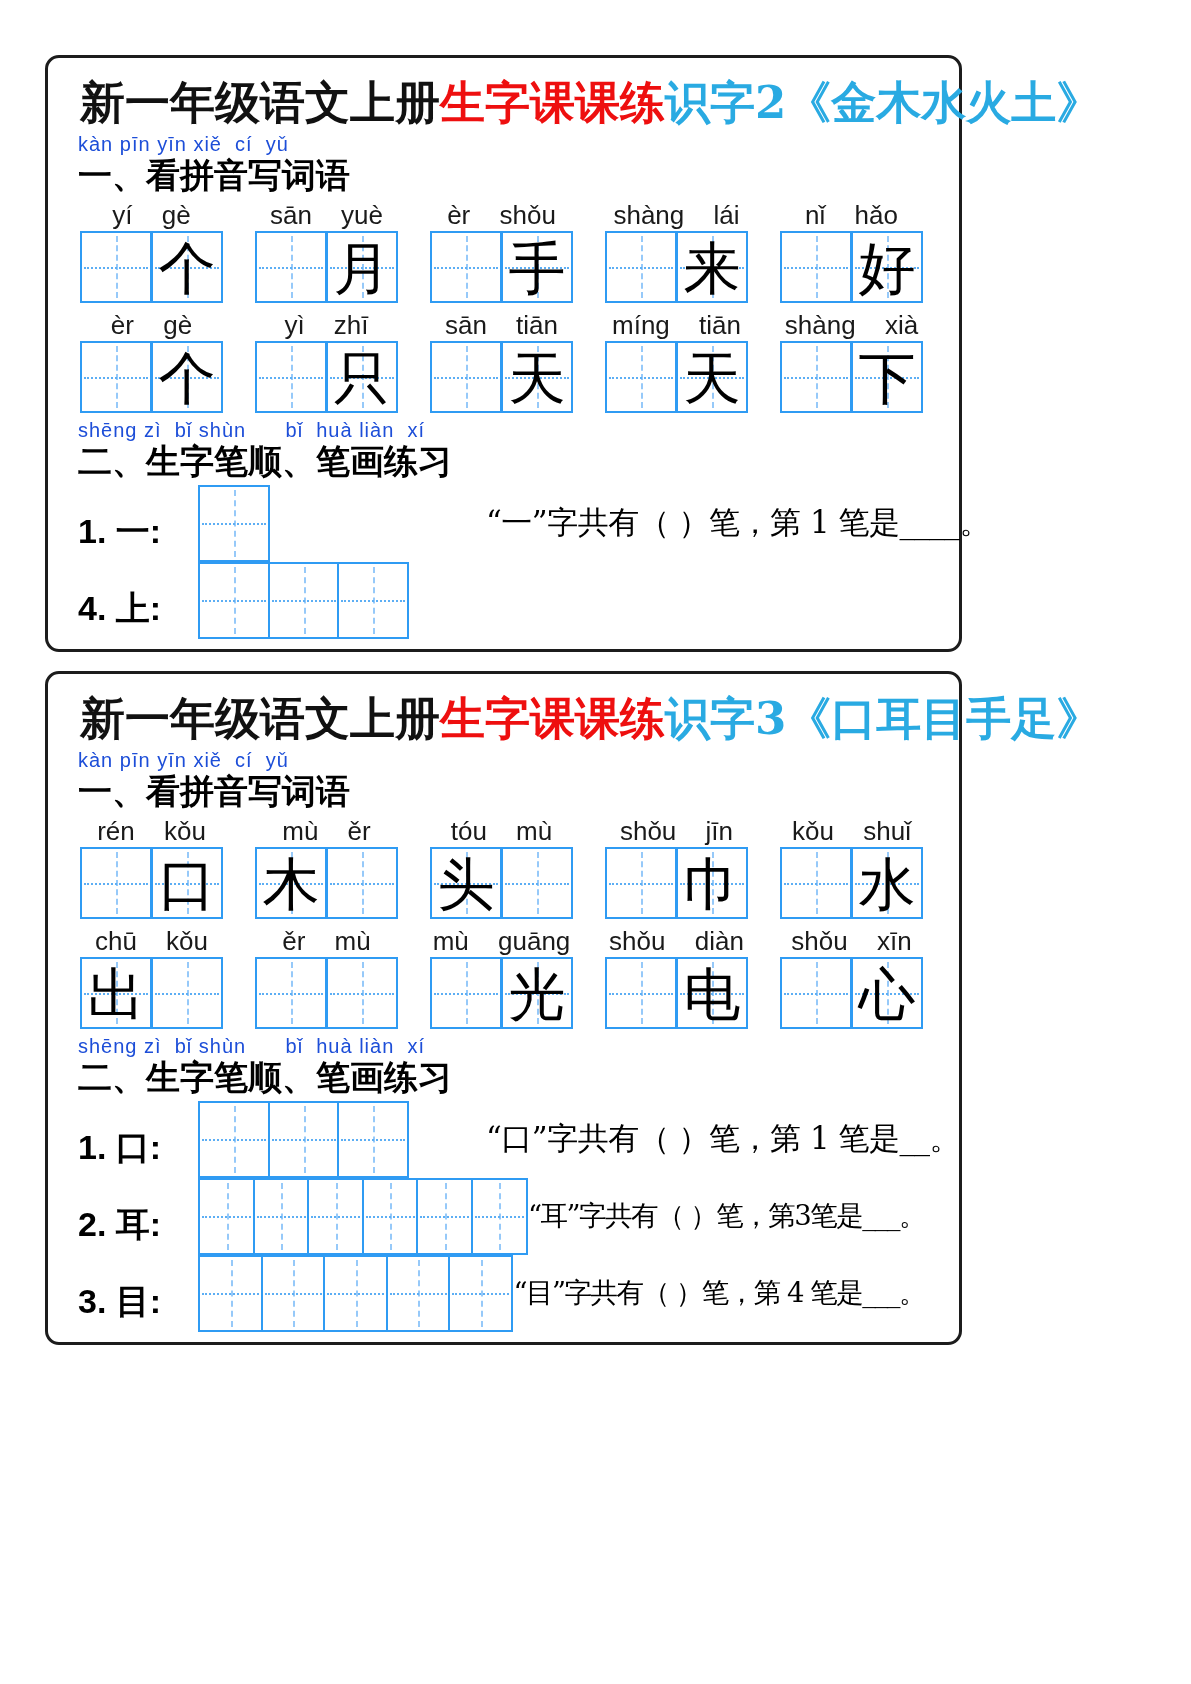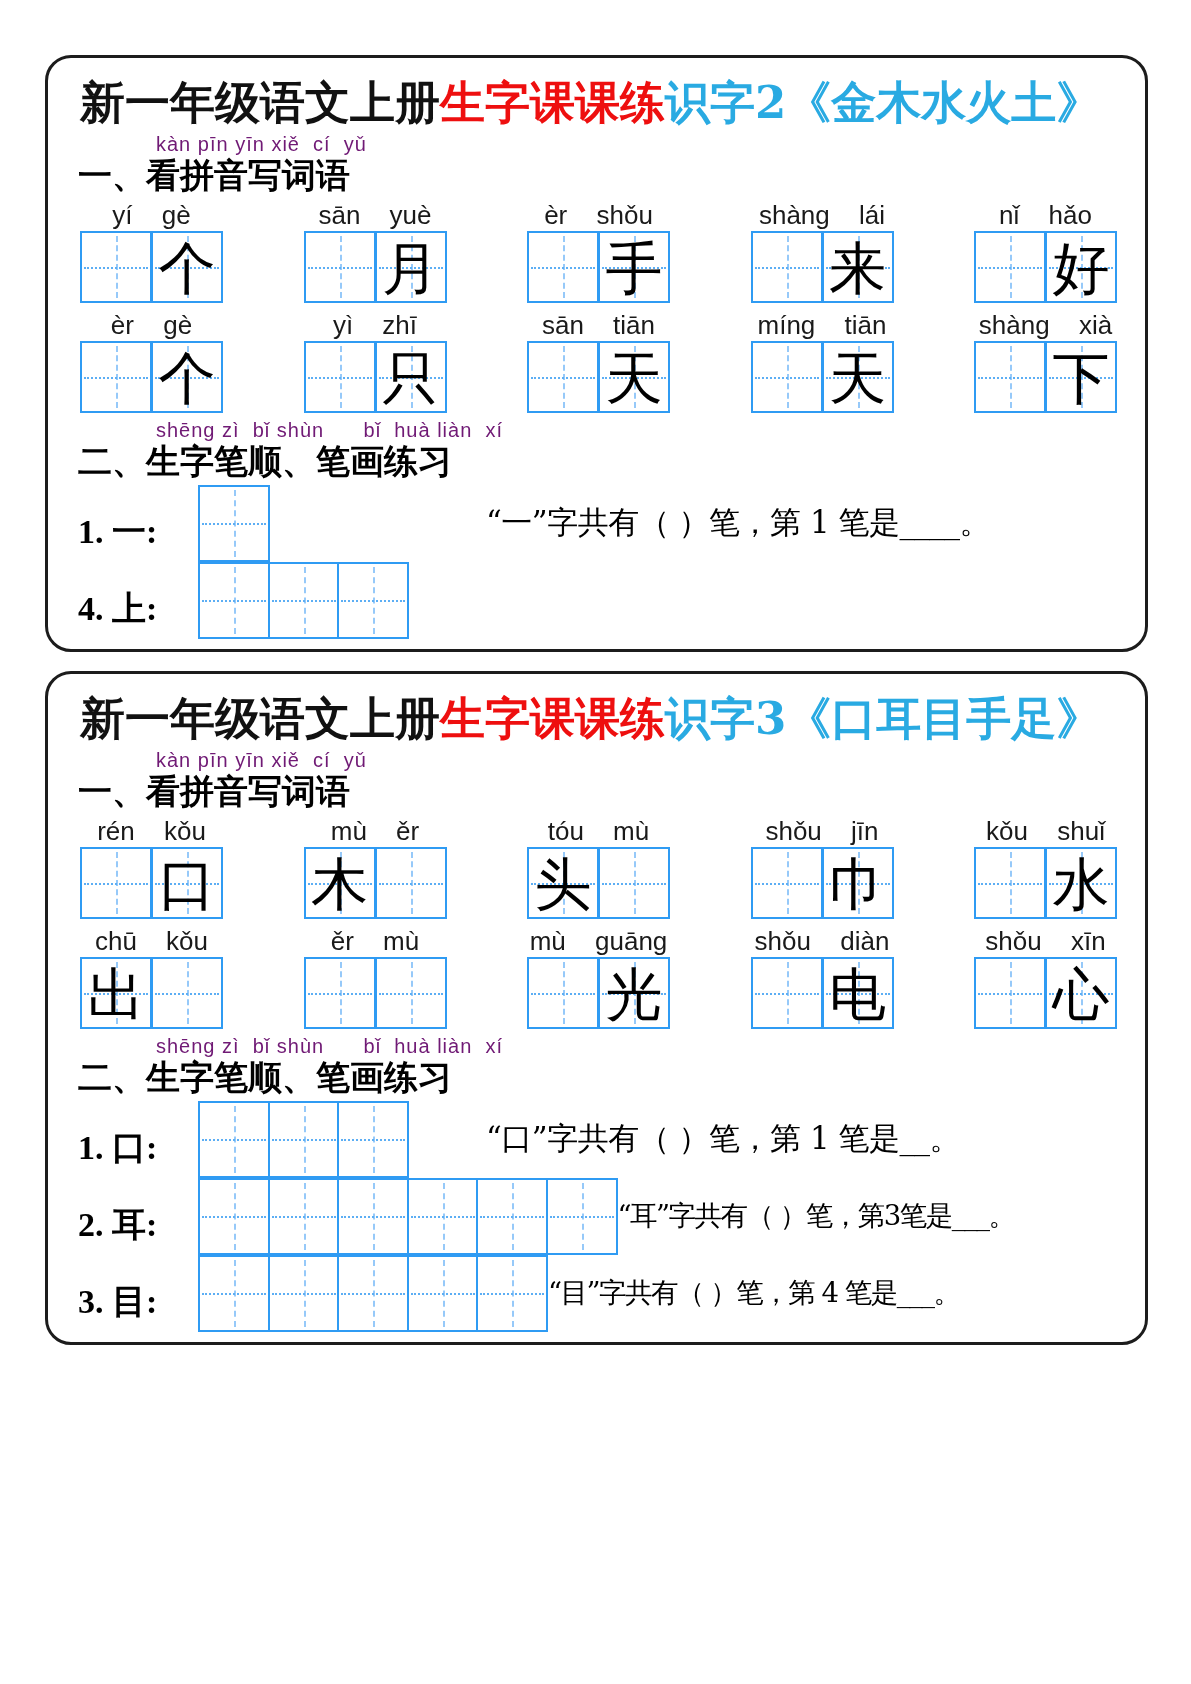--- a/index.html
+++ b/index.html
@@ -3,37 +3,37 @@
 <meta charset="utf-8">
 <style>
   html,body{margin:0;padding:0;background:#ffffff;}
   .page{
     width:1191px;height:1684px;box-sizing:border-box;
     padding:55px 43px 0 45px;
     font-family:"DejaVu Sans","Liberation Sans",sans-serif;
     color:#000;
   }
   .panel{
-    box-sizing:border-box;width:1103px;
-    border:3.5px solid #1c1c1c;border-radius:26px;
-    padding:16px 26px 10px 30px;margin-bottom:19px;background:#fff;
+    box-sizing:border-box;width:917px;
+    border:3.5px solid #1c1c1c;border-radius:14px;
+    padding:16px 34px 10px 30px;margin-bottom:19px;background:#fff;
   }
   
   .panel-title{
     font-size:45px;line-height:1.22;font-weight:600;letter-spacing:0px;
     white-space:nowrap;margin:2px 0 2px 2px;
     font-family:"DejaVu Serif","Liberation Serif",serif;
   }
   .t-black{color:#111111;}
   .t-red{color:#ee0f0f;}
   .t-blue{color:#29aae2;}
   
   .sec{margin:2px 0 4px 0;}
   .sec-pinyin{
-    font-size:20px;line-height:22px;color:#701a75;margin-left:78px;
+    font-size:20px;line-height:22px;color:#1d4ed8;
     font-family:"Liberation Sans",sans-serif;letter-spacing:1px;white-space:pre;
   }
   .sec-heading{
     font-size:34px;line-height:40px;font-weight:600;
     font-family:"DejaVu Serif","Liberation Serif",serif;
   }
   
   .word-row{display:flex;justify-content:space-between;margin:2px 2px 6px 2px;}
   .word-group{display:flex;flex-direction:column;align-items:center;}
   .word-pinyin{
@@ -56,21 +56,21 @@
   }
   .han{
     position:absolute;z-index:2;left:0;width:100%;top:0;height:100%;
     text-align:center;font-size:57px;line-height:70px;color:#000;
     font-family:"DejaVu Serif","Liberation Serif",serif;
   }
   
   .practice-row{display:flex;align-items:center;}
   .practice-label{
     width:120px;flex:0 0 120px;font-size:34px;font-weight:600;
-    font-family:Liberation Serif, serif;white-space:nowrap;margin-top:17px;
+    font-family:Liberation Sans, sans-serif;white-space:nowrap;margin-top:17px;
   }
   .practice-grid{display:flex;min-width:288px;}
   .pbox{
     position:relative;box-sizing:border-box;width:72px;height:77px;
     border:2.5px solid #2f9bf3;background:#fff;
   }
   .pbox + .pbox{margin-left:-2.5px;}
   .pbox::before{
     content:"";position:absolute;left:50%;top:3px;bottom:3px;
     border-left:2px dashed #96c9f9;

